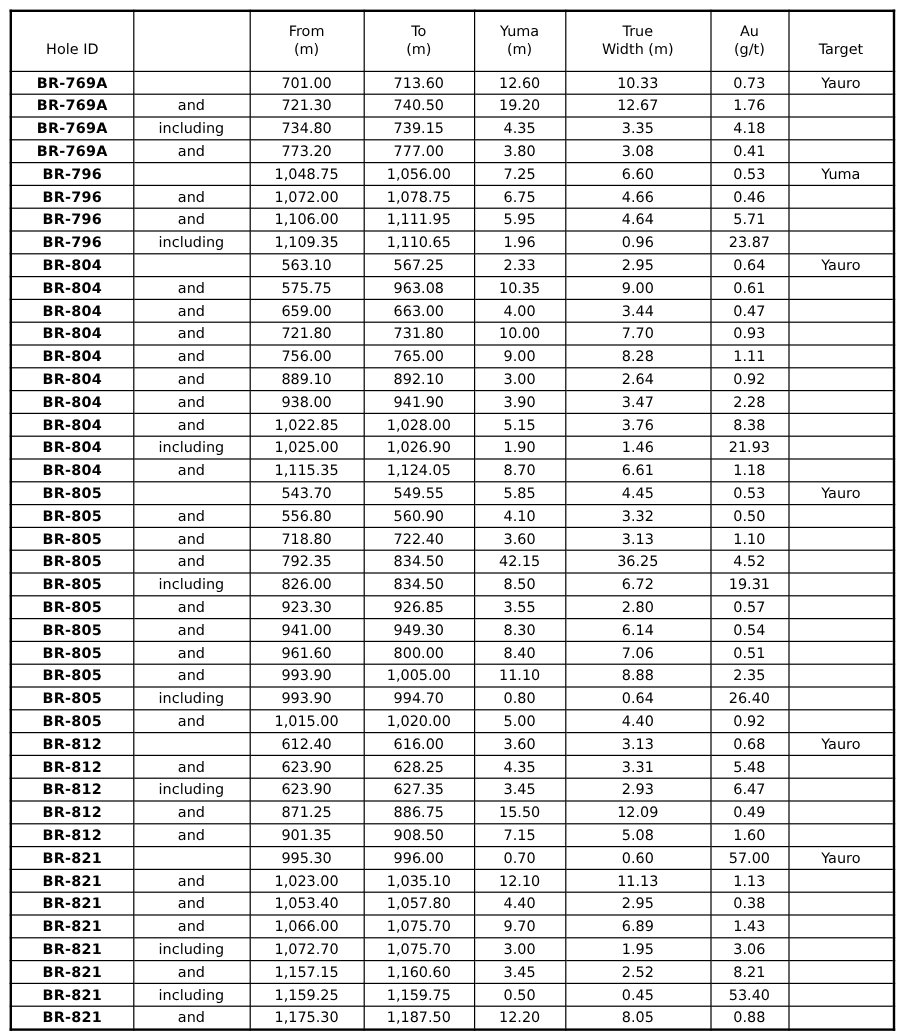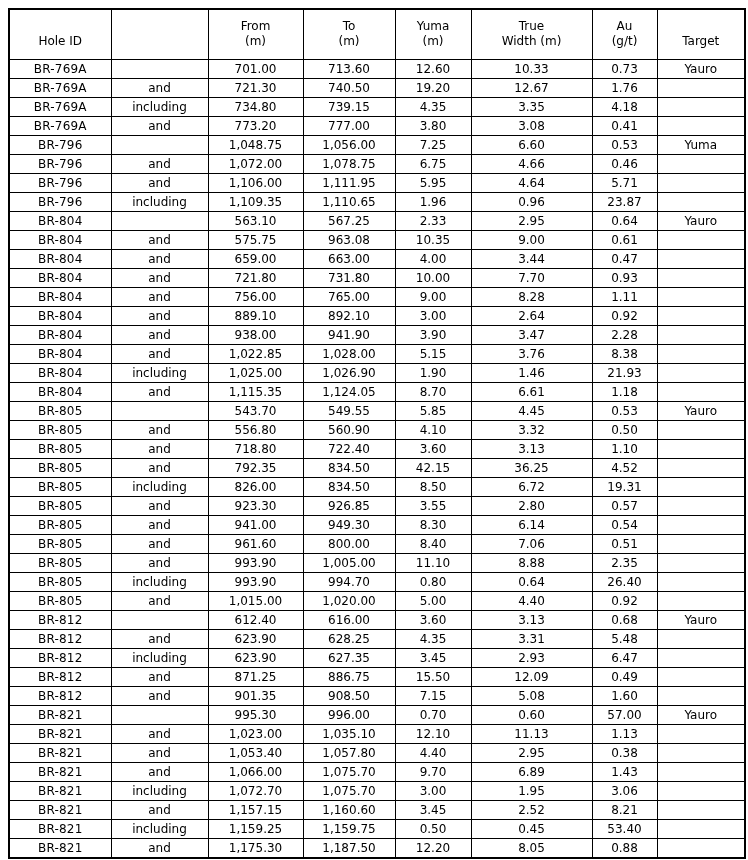--- a/index.html
+++ b/index.html
@@ -42,21 +42,21 @@
   table.drill thead th.single-line {
     padding-top: 14px;
   }
   table.drill tbody td {
     height: 19px;
     line-height: 18px;
     white-space: nowrap;
     vertical-align: middle;
   }
   table.drill tbody td.hole {
-    font-weight: normal;
+    font-weight: bold;
     letter-spacing: 0.2px;
   }
 </style>
 </head>
 <body>
 
 <div class="wrap">
   <table class="drill">
     <colgroup>
       <col style="width:102px">

